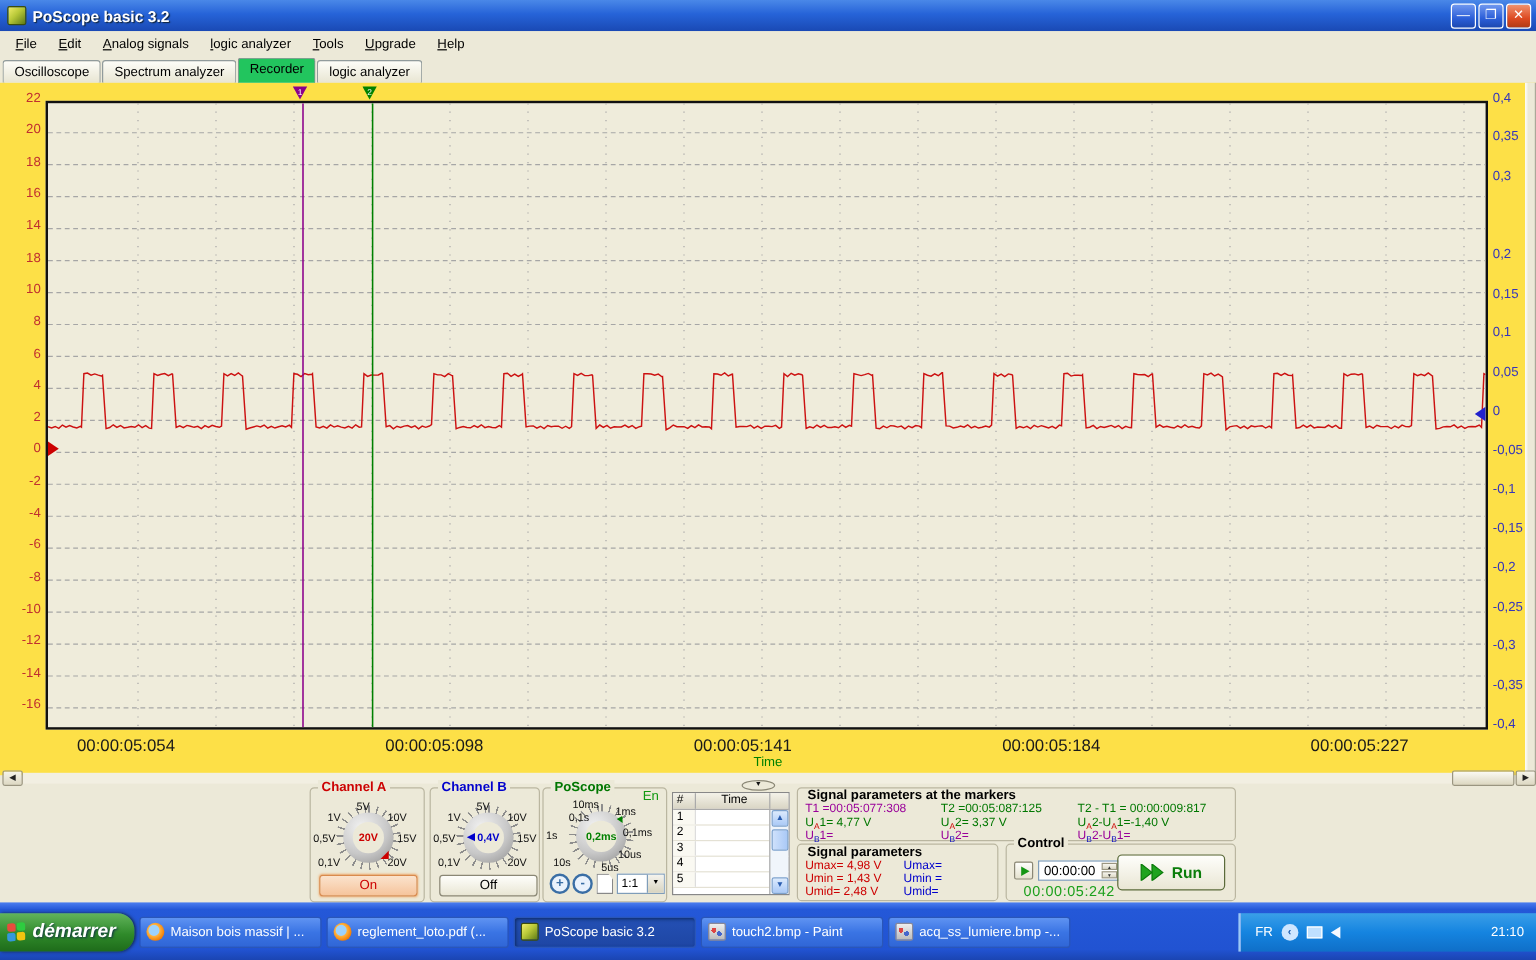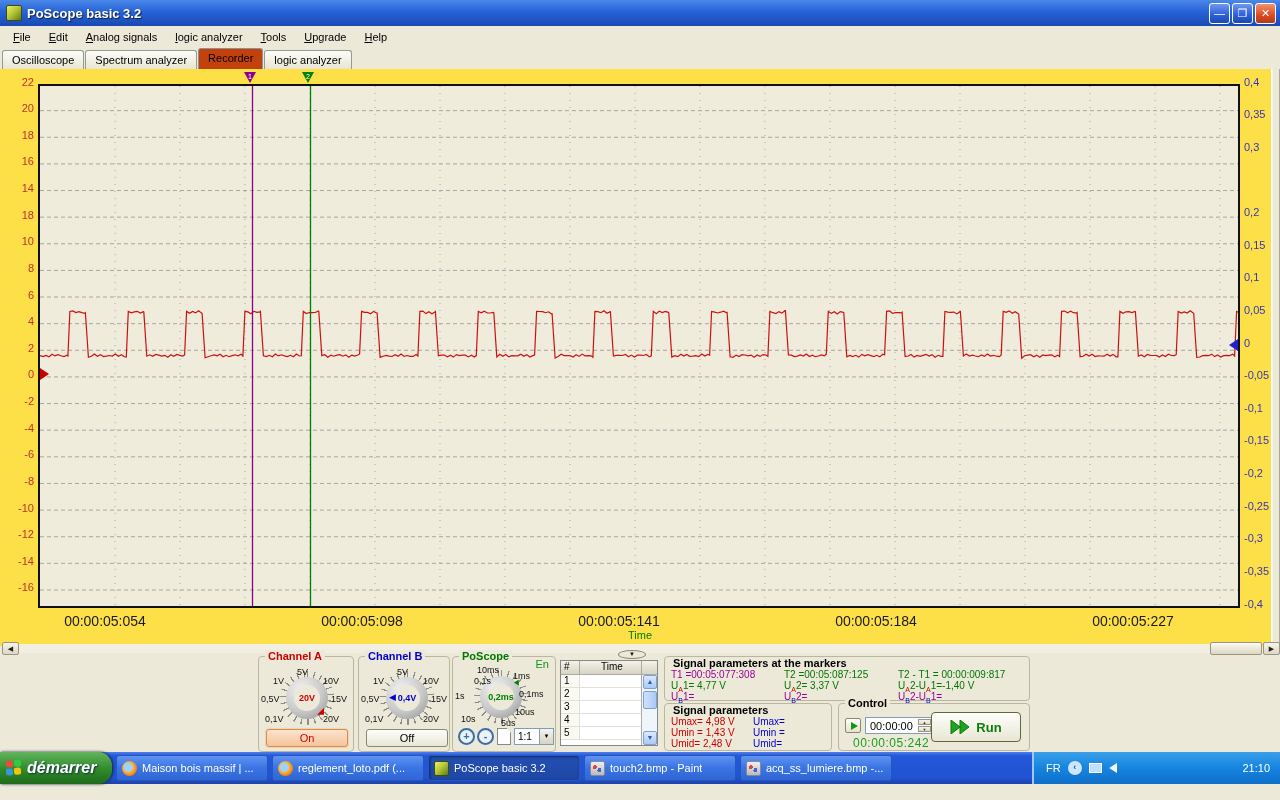--- a/index.html
+++ b/index.html
@@ -20,21 +20,21 @@
   .winbtn.close { background:linear-gradient(180deg,#f0926f 0%,#dd4a21 60%,#b03a16 100%); font-weight:bold; }
 
   
   #menubar { position:absolute; left:0; top:26px; width:1280px; height:22px; background:#ece9d8;
     display:flex; align-items:center; padding-left:4px; }
   .menu-item { padding:3px 9px; cursor:default; }
   .menu-item u { text-decoration:underline; }
   #tabbar { position:absolute; left:0; top:48px; width:1280px; height:21px; display:flex; align-items:flex-end; padding-left:2px; }
   .tab { border:1px solid #919b9c; border-bottom:none; border-radius:3px 3px 0 0; padding:3px 9px 2px 9px;
     background:linear-gradient(#fdfdf8,#e8e5d2); margin-right:1px; height:19px; color:#000; }
-  .tab.active { background:#c2410c; height:21px; font-weight:normal; border-color:#8a9496; position:relative; z-index:2; }
+  .tab.active { background:#22c55e; height:21px; font-weight:normal; border-color:#8a9496; position:relative; z-index:2; }
 
   
   #chart-area { position:absolute; left:0; top:69px; width:1280px; height:577px; background:#fde047; }
   #plot { position:absolute; left:38px; top:15px; width:1202px; height:524px; background:#efecdb; border:2px solid #111; }
   #plot svg { position:absolute; left:0; top:0; }
   .axis-l { position:absolute; width:34px; text-align:right; color:#c03030; font-size:11px; height:13px; line-height:13px; }
   .axis-r { position:absolute; left:1244px; color:#3535bb; font-size:11px; height:13px; line-height:13px; }
   .xlab { position:absolute; top:544px; width:140px; text-align:center; color:#1a1a1a; font-size:14px; }
   #time-title { position:absolute; top:560px; left:575px; width:130px; text-align:center; color:#008000; font-size:11px; }
   .marker-flag { position:absolute; top:2px; width:13px; height:13px; }
@@ -101,21 +101,21 @@
   #time-spin .tv { position:absolute; left:4px; top:2px; }
   .spin-arrows { position:absolute; right:1px; top:1px; width:13px; height:13px; }
   .spin-arrows div { width:13px; height:6px; background:linear-gradient(#f7f6f0,#dcd8c4); border:1px solid #9a9580;
     font-size:4px; text-align:center; line-height:5px; color:#333; margin-bottom:1px; }
   #cur-time { position:absolute; left:14px; top:32px; color:#1ca01c; font-size:12px; letter-spacing:0.5px; }
   #run-btn { position:absolute; left:92px; top:8px; width:90px; height:30px; border:1px solid #5a6a3a; border-radius:4px;
     background:linear-gradient(#fefefb,#e9e6d4); display:flex; align-items:center; justify-content:center; gap:6px; }
   #run-btn .lbl { color:#0b7d0b; font-weight:bold; font-size:13px; }
 
   
-  #taskbar { position:absolute; left:0; top:752px; width:1280px; height:32px;
+  #taskbar { position:absolute; left:0; top:752px; width:1280px; height:49px;
     background:linear-gradient(180deg,#4b7ef0 0%,#2458d8 12%,#2153d2 80%,#1a43ae 100%); display:flex; align-items:center;justify-content:center; }
   #start-btn { width:112px; height:32px; border-radius:0 14px 14px 0;
     background:linear-gradient(180deg,#62b45c 0%,#2f8a2a 55%,#1e6b1a 100%);
     display:flex; align-items:center; color:#fff; font-style:italic; font-weight:bold; font-size:16px;
     text-shadow:1px 1px 2px #134; padding-left:6px; gap:5px; box-shadow:1px 0 3px #123; }
   #winflag { width:16px; height:16px; display:grid; grid-template-columns:7px 7px; grid-template-rows:7px 7px; gap:1px; transform:skewY(-6deg); }
   #winflag i { border-radius:1px 3px 1px 3px; }
   .taskbtn { width:152px; height:26px; margin-left:4px; border-radius:3px; display:flex; align-items:center; gap:5px;
     background:linear-gradient(180deg,#5f93f2 0%,#3a74e4 50%,#3066d6 100%); color:#fff; font-size:11px; padding:0 5px;
     border:1px solid #2a56b8; white-space:nowrap; overflow:hidden; }

